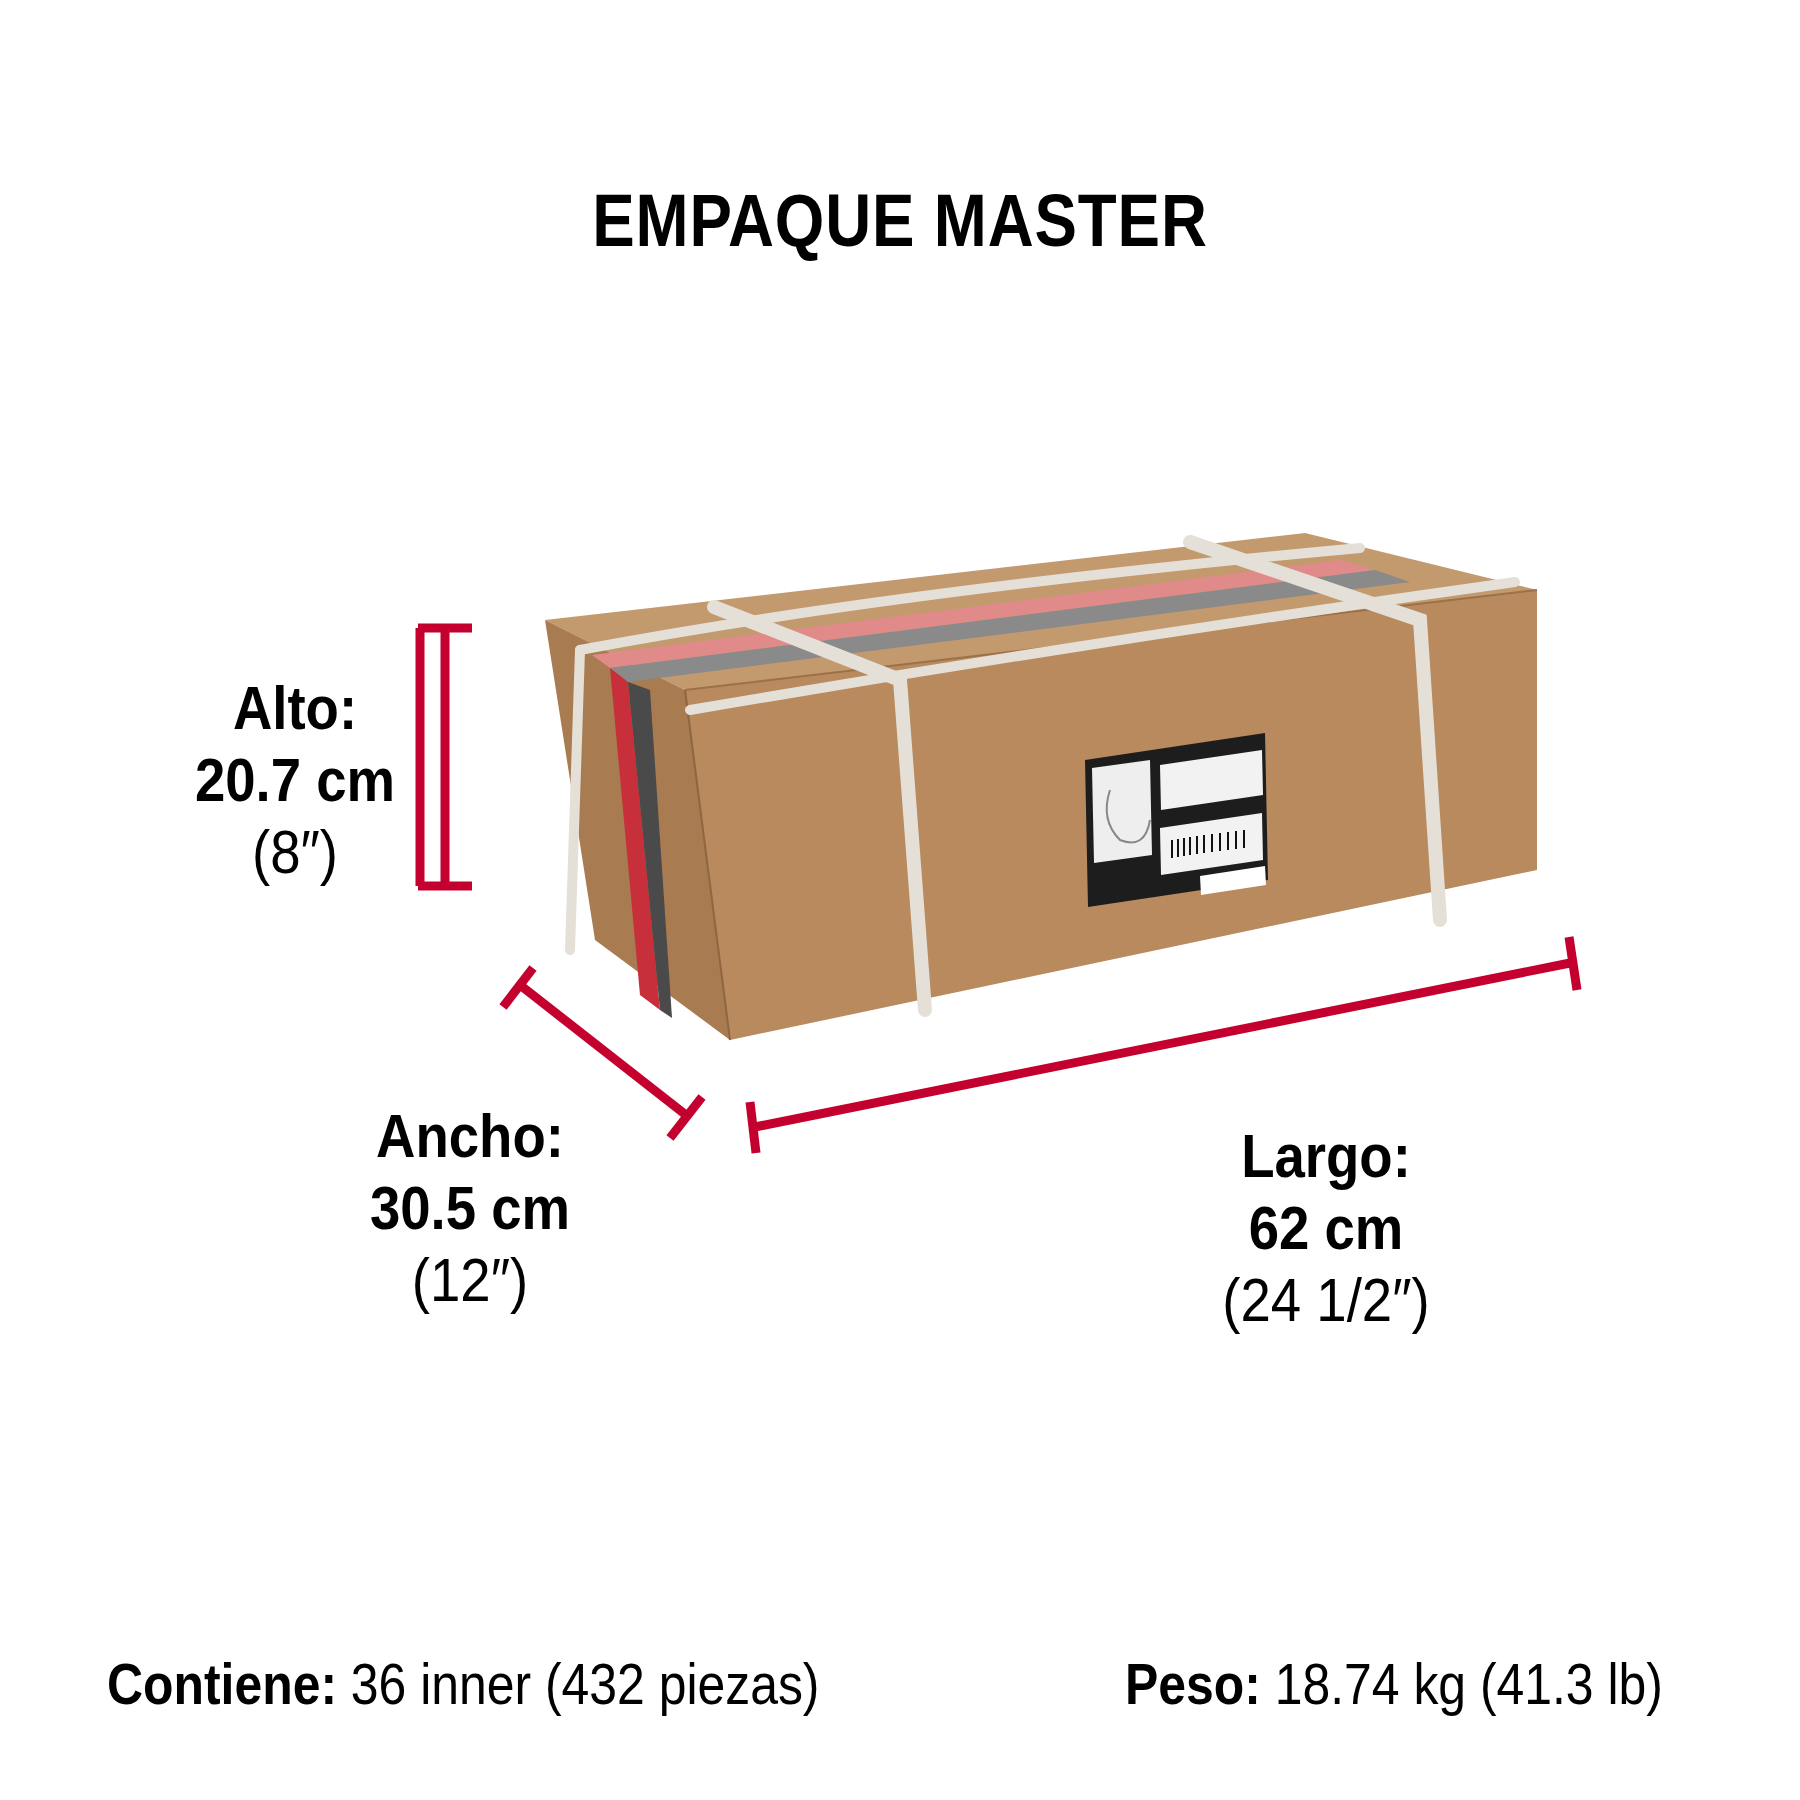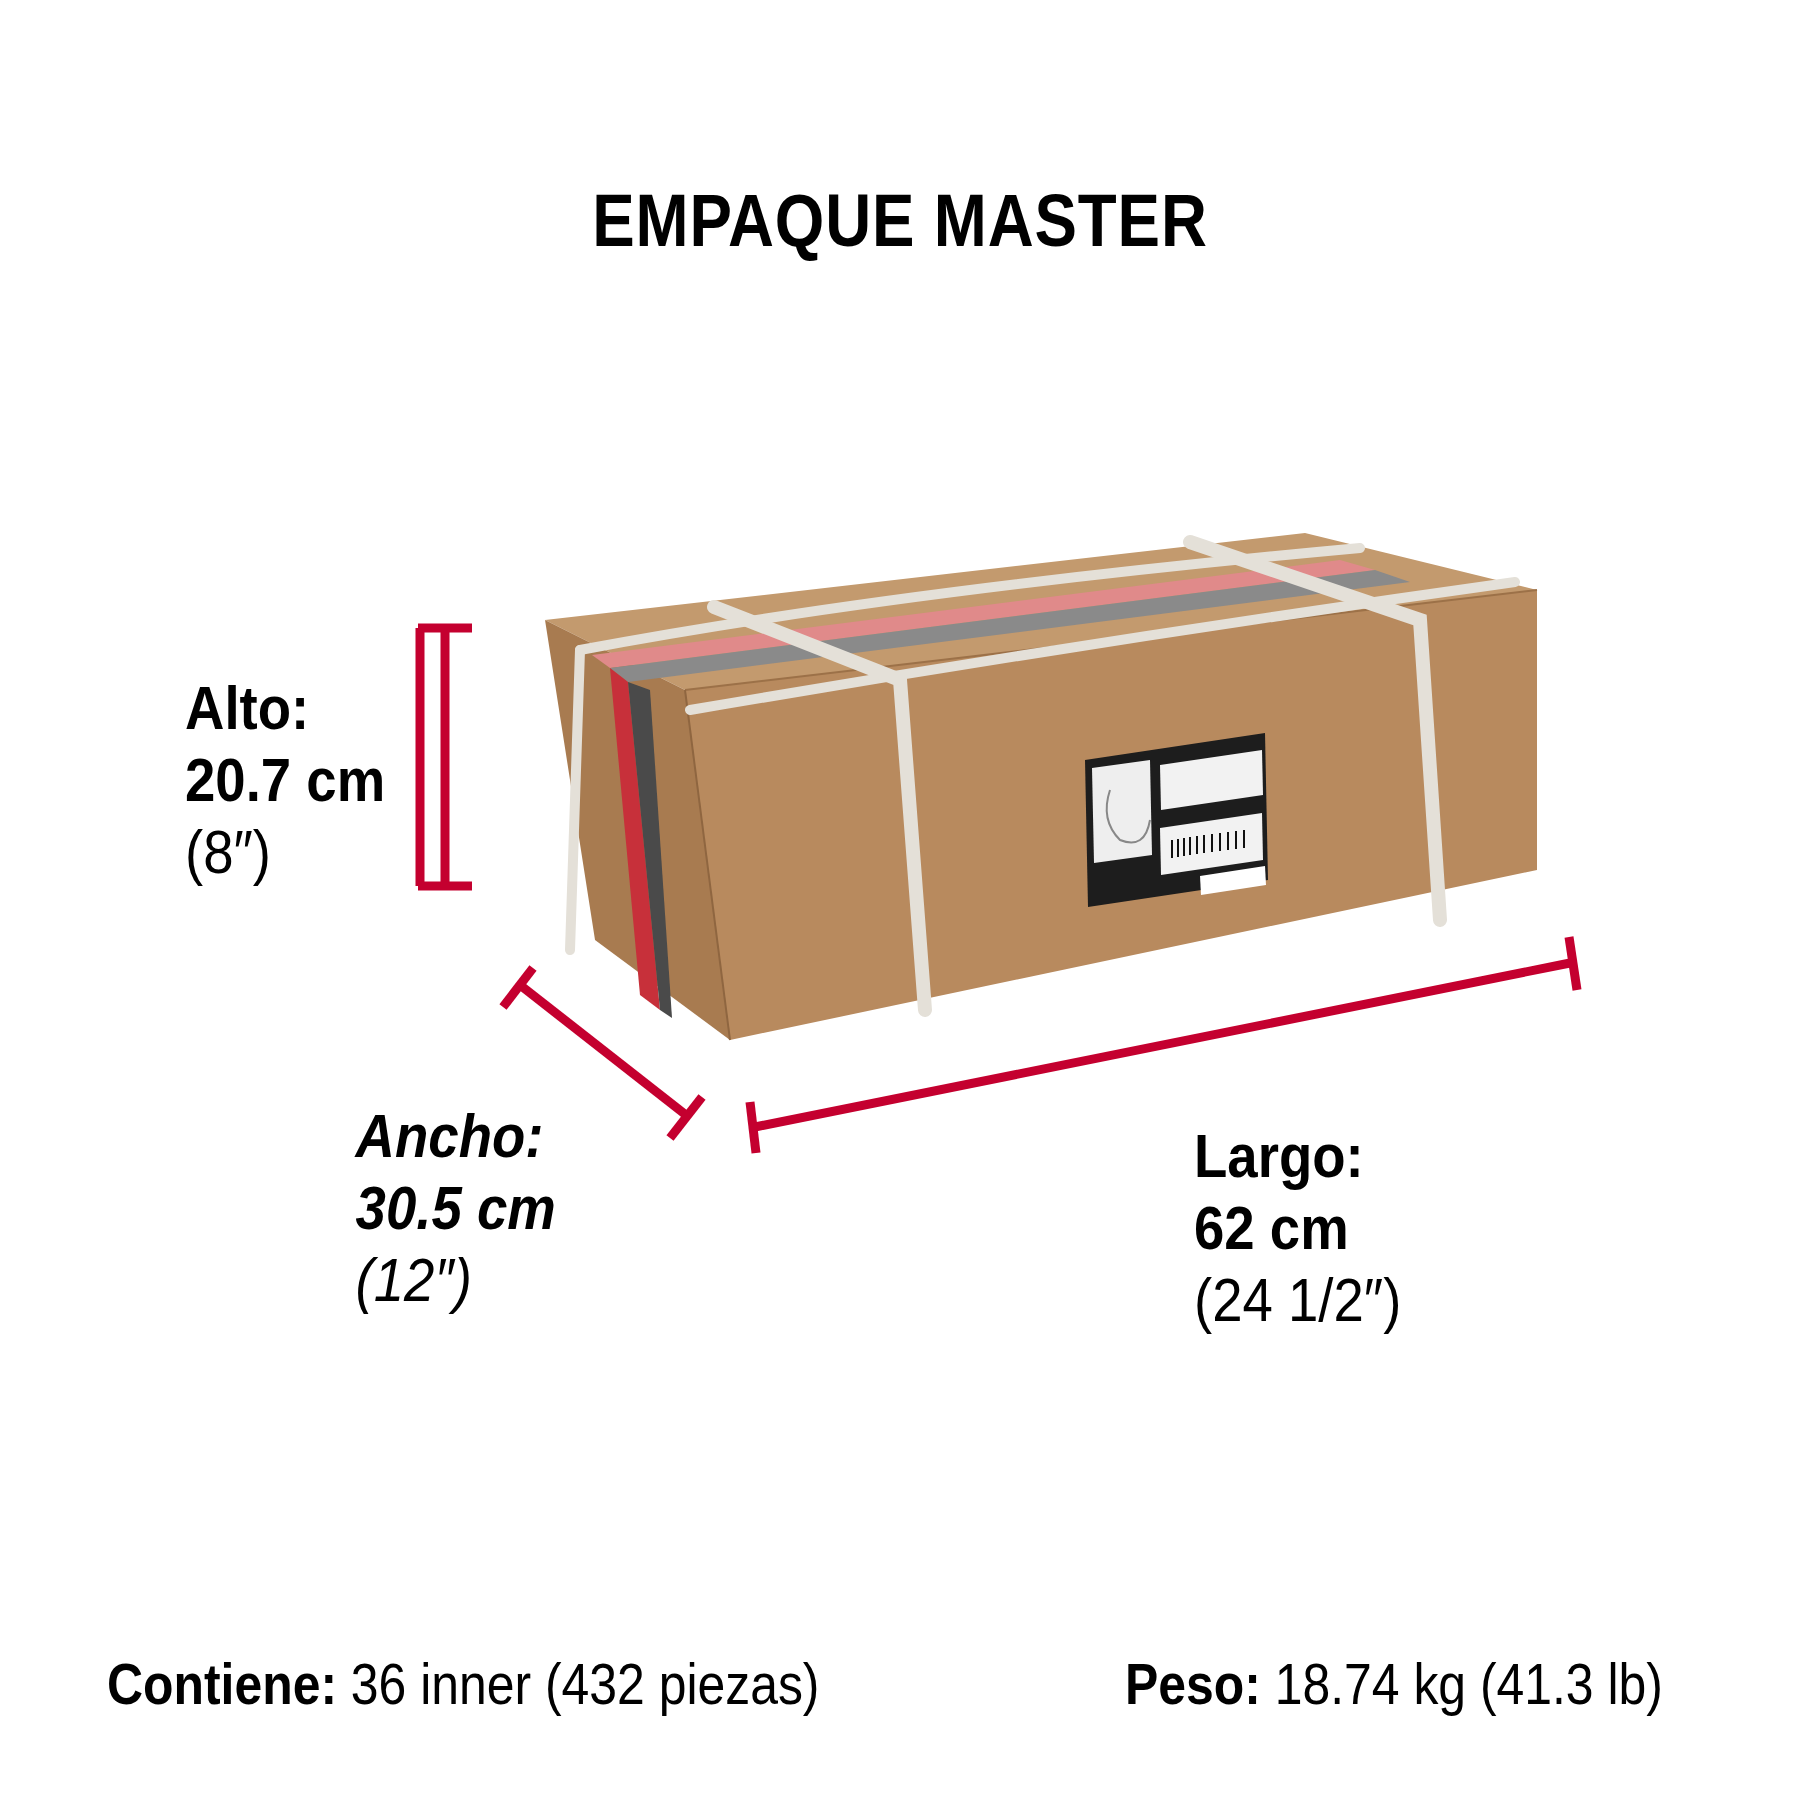--- a/index.html
+++ b/index.html
@@ -1,20 +1,20 @@
 <!DOCTYPE html>
 <html><head>
 <meta charset="utf-8">
 <style>
   html, body { margin: 0; padding: 0; background: #ffffff; }
   body { width: 1800px; height: 1800px; position: relative; overflow: hidden;
          font-family: "Liberation Sans", "DejaVu Sans", sans-serif; color: #000; }
   .title { position: absolute; left: 0; width: 1800px; top: 178px; text-align: center;
            font-weight: 700; font-size: 74px; letter-spacing: 1px; transform: scaleX(0.86); transform-origin: center; }
-  .dim { position: absolute; font-weight: 700; font-size: 62px; line-height: 72px; }
+  .dim { position: absolute; text-align: center; font-weight: 700; font-size: 62px; line-height: 72px; }
   .dim .imp { font-weight: 400; }
   .dim span { display: block; transform: scaleX(0.88); }
   .footer { position: absolute; top: 1650px; font-size: 58px; transform: scaleX(0.86); transform-origin: left; white-space: nowrap; }
   .footer b { font-weight: 700; }
   svg.art { position: absolute; left: 0; top: 0; }
 </style>
 </head>
 <body>
 
 <div class="title">EMPAQUE MASTER</div>
@@ -88,21 +88,21 @@
     </g>
   </g>
 </svg>
 
 <div class="dim" style="left:170px; top:672px; width:250px;">
   <span>Alto:</span>
   <span>20.7 cm</span>
   <span class="imp">(8″)</span>
 </div>
 
-<div class="dim" style="left:340px; top:1100px; width:260px;font-style:italic;">
+<div class="dim" style="left:340px; top:1100px; width:260px;">
   <span>Ancho:</span>
   <span>30.5 cm</span>
   <span class="imp">(12″)</span>
 </div>
 
 <div class="dim" style="left:1176px; top:1120px; width:300px;">
   <span>Largo:</span>
   <span>62 cm</span>
   <span class="imp">(24 1/2″)</span>
 </div>

